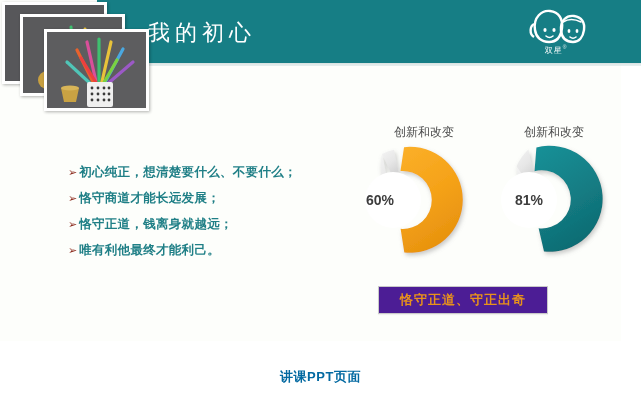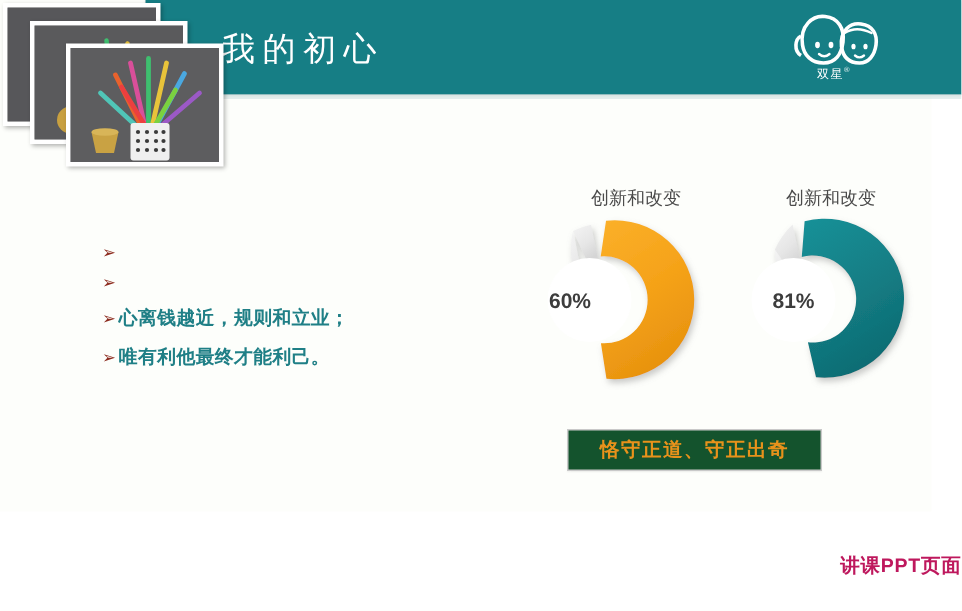--- a/index.html
+++ b/index.html
@@ -158,44 +158,44 @@
   .donut-val-b { left: 167px; top: 68px; }
 
   
   .callout {
     position: absolute;
     left: 378px;
     top: 286px;
     width: 168px;
     height: 26px;
     border: 1px solid #c9c9c9;
-    background: #14532d;
+    background: #4c1d95;
     display: flex;
     align-items: center;
     justify-content: center;
     box-shadow: 0 1px 1px rgba(0,0,0,0.05);
   }
   .callout-text {
     color: #e8921b;
     font-size: 13px;
     font-weight: bold;
     letter-spacing: 1px;
     white-space: nowrap;
   }
 
   
   .watermark {
     position: absolute;
     left: 0;
     top: 368px;
     width: 641px;
-    text-align: right;
+    text-align: center;
     font-size: 13px;
     font-weight: bold;
-    color: #be185d;
+    color: #0369a1;
     letter-spacing: 0.5px;
   }
 </style>
 </head>
 <body>
 
 <div id="slide">
 
   <div class="slide-canvas"></div>
 
@@ -294,27 +294,29 @@
       </g>
     </svg>
   </div>
   <div class="logo-text">
     <span>双星</span><span class="logo-reg">®</span>
   </div>
 
   <div class="bullets">
     <div class="bullet-row">
       <span class="bullet-marker">➢</span>
+      <span class="bullet-text">初心纯正，想清楚要什么、不要什么；</span>
     </div>
     <div class="bullet-row">
       <span class="bullet-marker">➢</span>
+      <span class="bullet-text">恪守商道才能长远发展；</span>
     </div>
     <div class="bullet-row">
       <span class="bullet-marker">➢</span>
-      <span class="bullet-text">心离钱越近，规则和立业；</span>
+      <span class="bullet-text">恪守正道，钱离身就越远；</span>
     </div>
     <div class="bullet-row">
       <span class="bullet-marker">➢</span>
       <span class="bullet-text">唯有利他最终才能利己。</span>
     </div>
   </div>
 
   <div class="donut-wrap">
     <svg width="290" height="160" viewBox="0 0 290 160">
       <defs>

